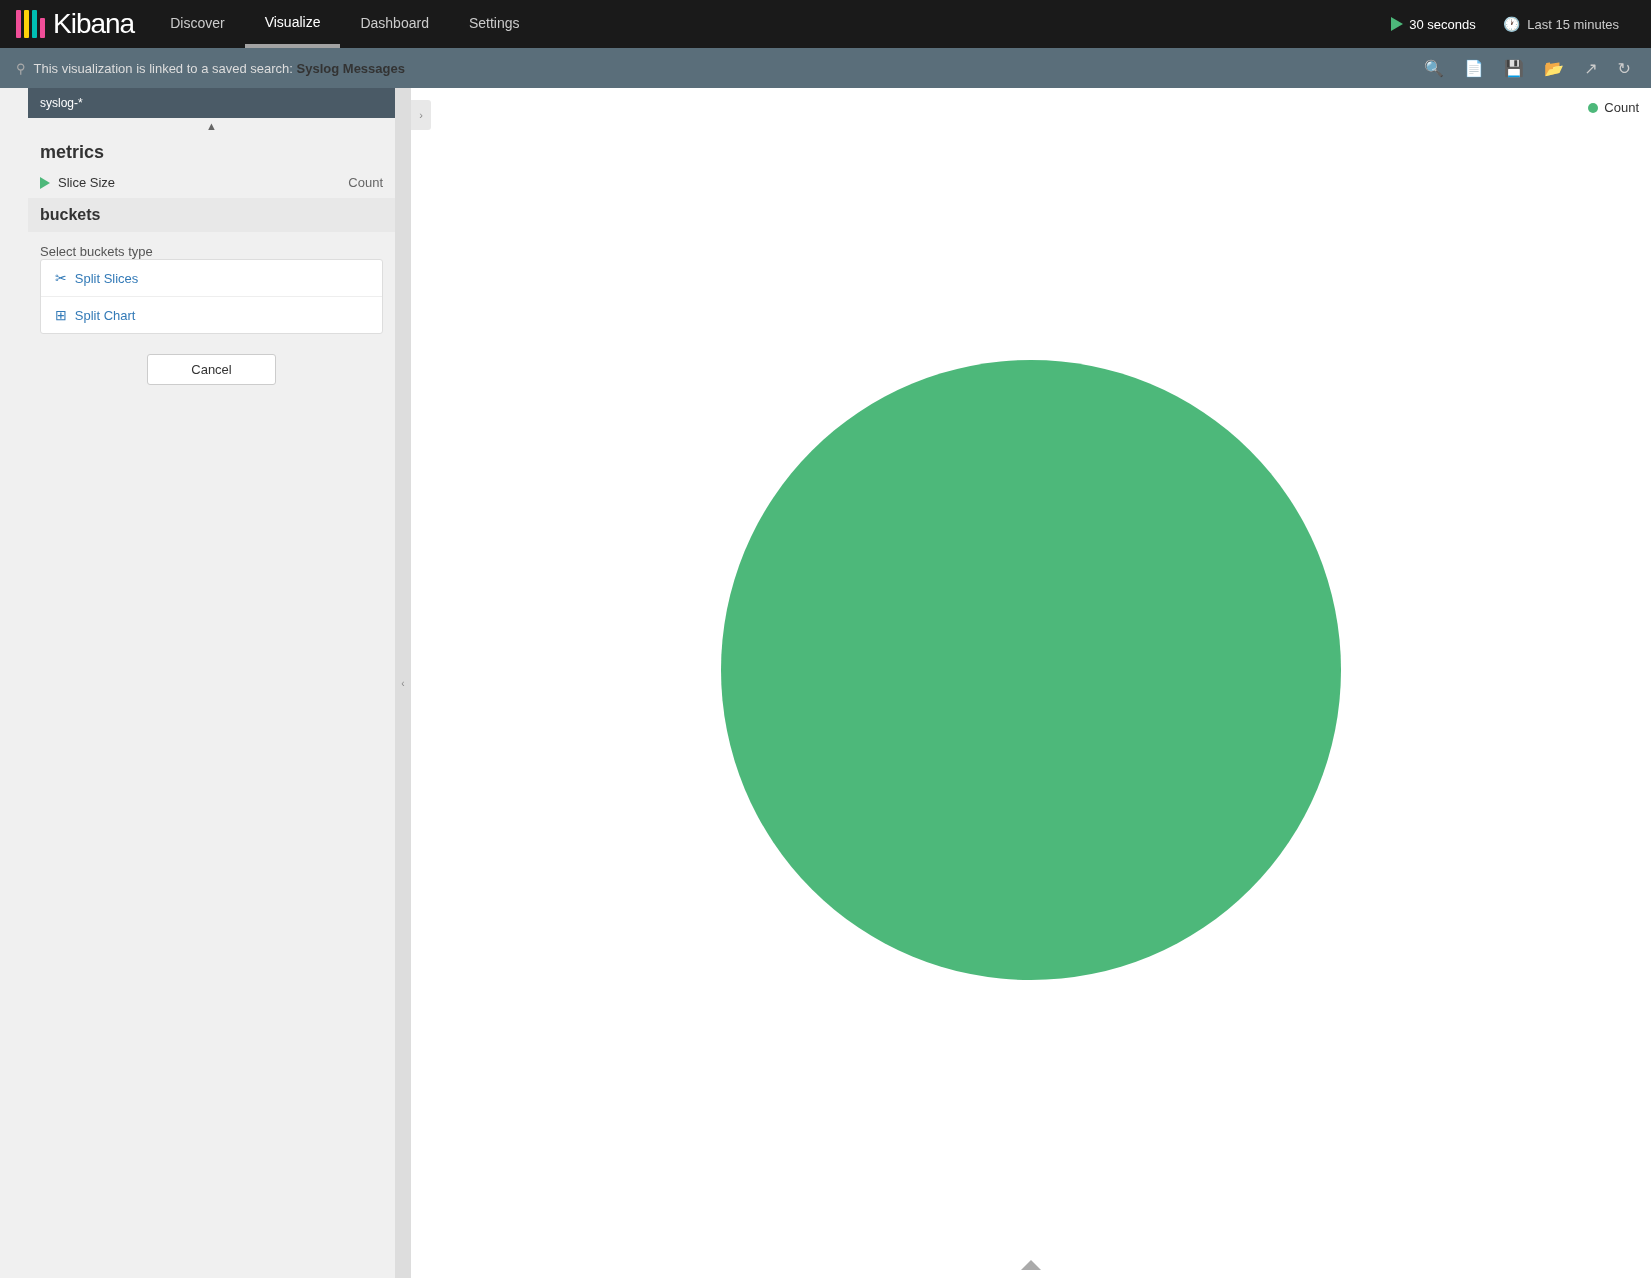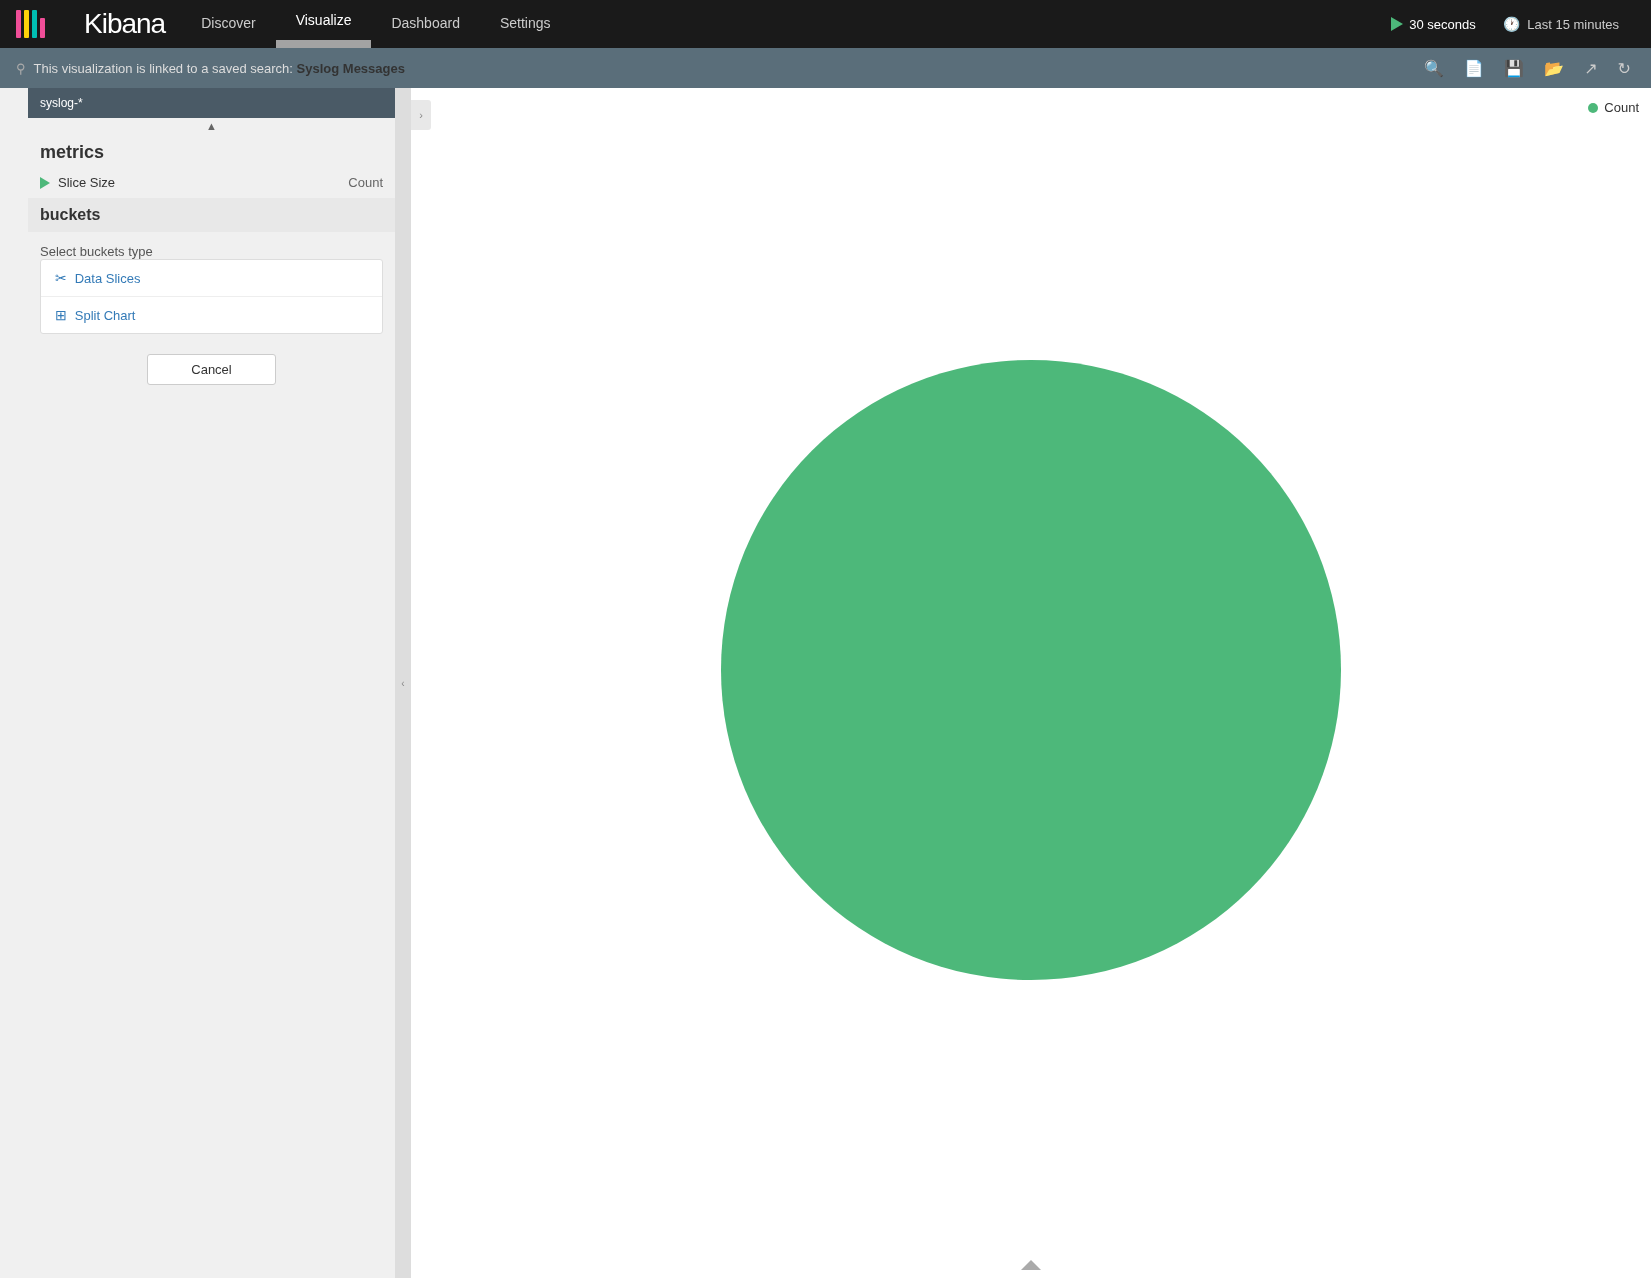--- a/index.html
+++ b/index.html
@@ -23,35 +23,35 @@
     .logo-bars {
       display: flex;
       gap: 3px;
       margin-right: 8px;
     }
     .logo-bar { width: 5px; height: 28px; border-radius: 1px; }
     .logo-bar-1 { background: #f04e98; }
     .logo-bar-2 { background: #fed10a; }
     .logo-bar-3 { background: #00bfb3; }
     .logo-bar-4 { background: #f04e98; height: 20px; align-self: flex-end; }
-    .logo-text { color: white; font-size: 28px; font-weight: 300; letter-spacing: -1px; margin-left: 31px; }
+    .logo-text { color: white; font-size: 28px; font-weight: 300; letter-spacing: -1px; }
     .nav-items {
       display: flex;
       height: 100%;
     }
     .nav-item {
       display: flex;
       align-items: center;
       padding: 0 20px;
       color: #ccc;
       font-size: 14px;
       cursor: pointer;
       border-bottom: 2px solid transparent;
     }
-    .nav-item.active { color: white; border-bottom: 8px solid #a3a3a3; }
+    .nav-item.active { color: white; border-bottom: 4px solid #a3a3a3; }
     .nav-right {
       margin-left: auto;
       display: flex;
       align-items: center;
       gap: 28px;
       padding-right: 32px;
       color: #ccc;
     }
     .play-btn {
       background: none;
@@ -406,21 +406,21 @@
       <span class="metric-label">Slice Size</span>
       <span class="metric-value">Count</span>
     </div>
 
     <div class="buckets-title">buckets</div>
     <div class="select-buckets">
       <div class="select-buckets-label">Select buckets type</div>
       <div class="bucket-option-card">
         <div class="bucket-option">
           <span class="bucket-icon">✂</span>
-          <span>Data Slices</span>
+          <span>Split Slices</span>
         </div>
         <div class="bucket-option">
           <span class="bucket-icon">⊞</span>
           <span>Split Chart</span>
         </div>
       </div>
     </div>
 
     <div class="cancel-row">
       <div style="flex:1"></div>

